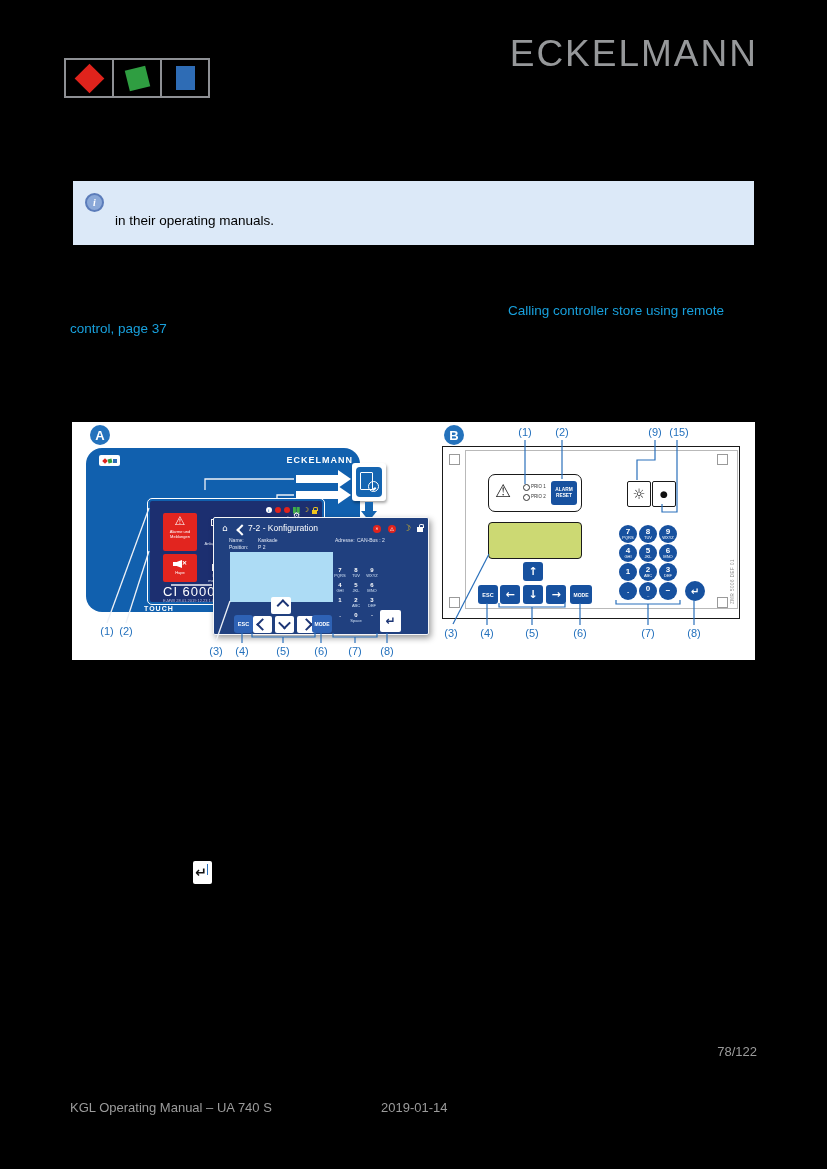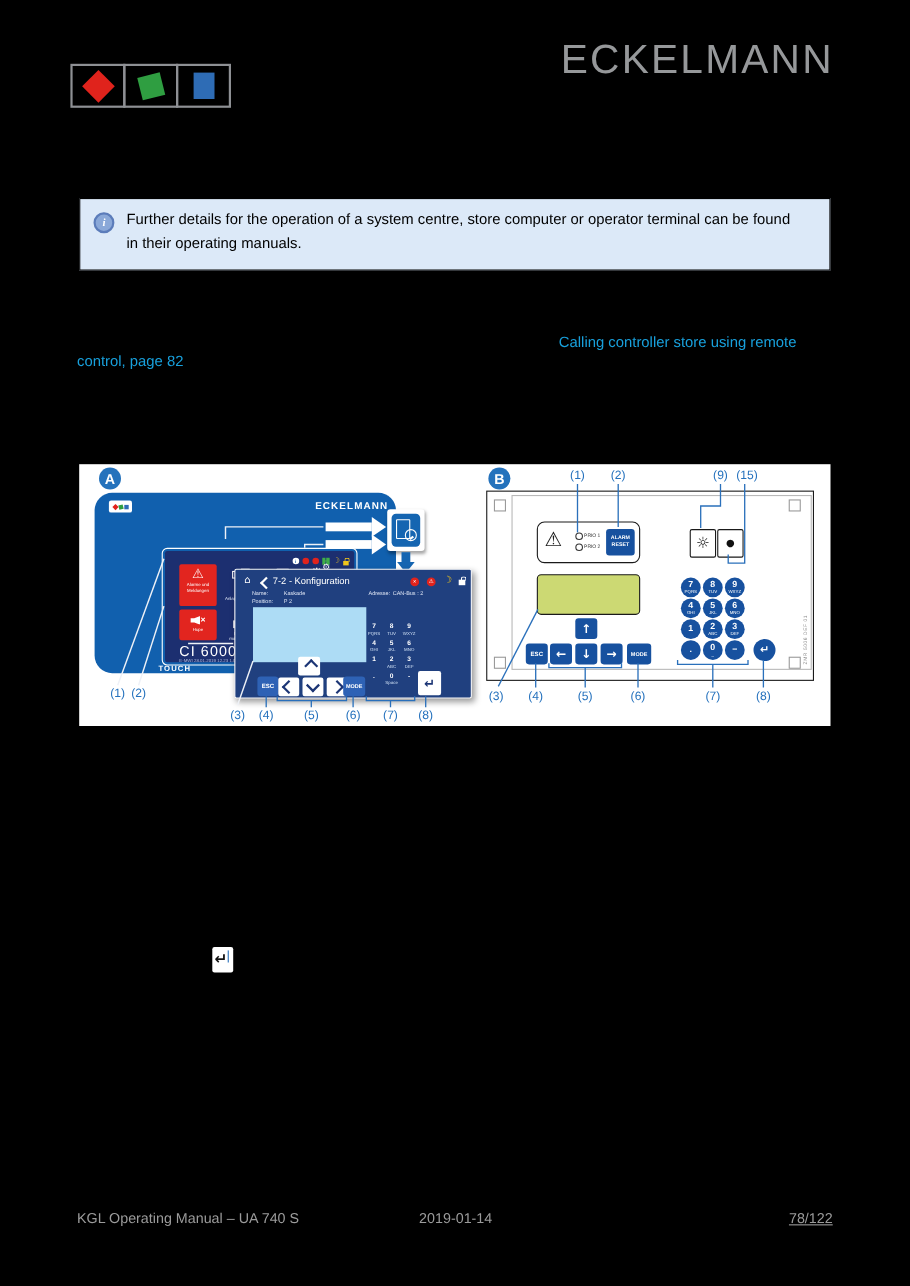--- a/index.html
+++ b/index.html
@@ -154,26 +154,25 @@
         <div class="sh-green"></div>
       </div>
     <div class="lbox">
         <div class="sh-blue"></div>
       </div>
   </div>
   <div class="t brand" style="right:69px;top:33px;">ECKELMANN</div>
 
   <div class="c infobox" style="left:72px;top:180px;width:681px;height:64px;">
     <div class="c infoicon" style="left:12px;top:12px;">i</div>
-    <div class="t infotext" style="left:42px;top:11px;">Further details for the operation of a system centre, store computer or operator terminal can be found</div>
     <div class="t infotext" style="left:42px;top:32px;">in their operating manuals.</div>
   </div>
 
   <div class="t link" style="left:508px;top:303px;">Calling controller store using remote</div>
-  <div class="t link" style="left:70px;top:321px;">control, page 82</div>
+  <div class="t link" style="left:70px;top:321px;">control, page 37</div>
 
   <div class="figure">
 
     <div class="c badge" style="left:18px;top:3px;">A</div>
 
     <div class="deviceA">
       <div class="devlogo">
         <i style="background:#e0231c;transform:rotate(45deg);"></i>
         <i style="background:#2f9e41;transform:rotate(-14deg);"></i>
         <i style="background:#2e6cb5;"></i>
@@ -474,15 +473,15 @@
     <div class="callout" style="left:622px;top:205px;">(8)</div>
   </div>
 
   <div class="inline-enter">
     <span class="g">↵</span>
     <span class="bar"></span>
   </div>
 
   <div class="t footer" style="left:70px;top:1100px;">KGL Operating Manual – UA 740 S</div>
   <div class="t footer" style="left:381px;top:1100px;">2019-01-14</div>
-  <div class="t footer" style="right:70px;top:1100px;text-decoration:underline;">78/122</div>
+  <div class="t footer" style="right:70px;top:1044px;">78/122</div>
 
 </div>
 
 </body></html>

